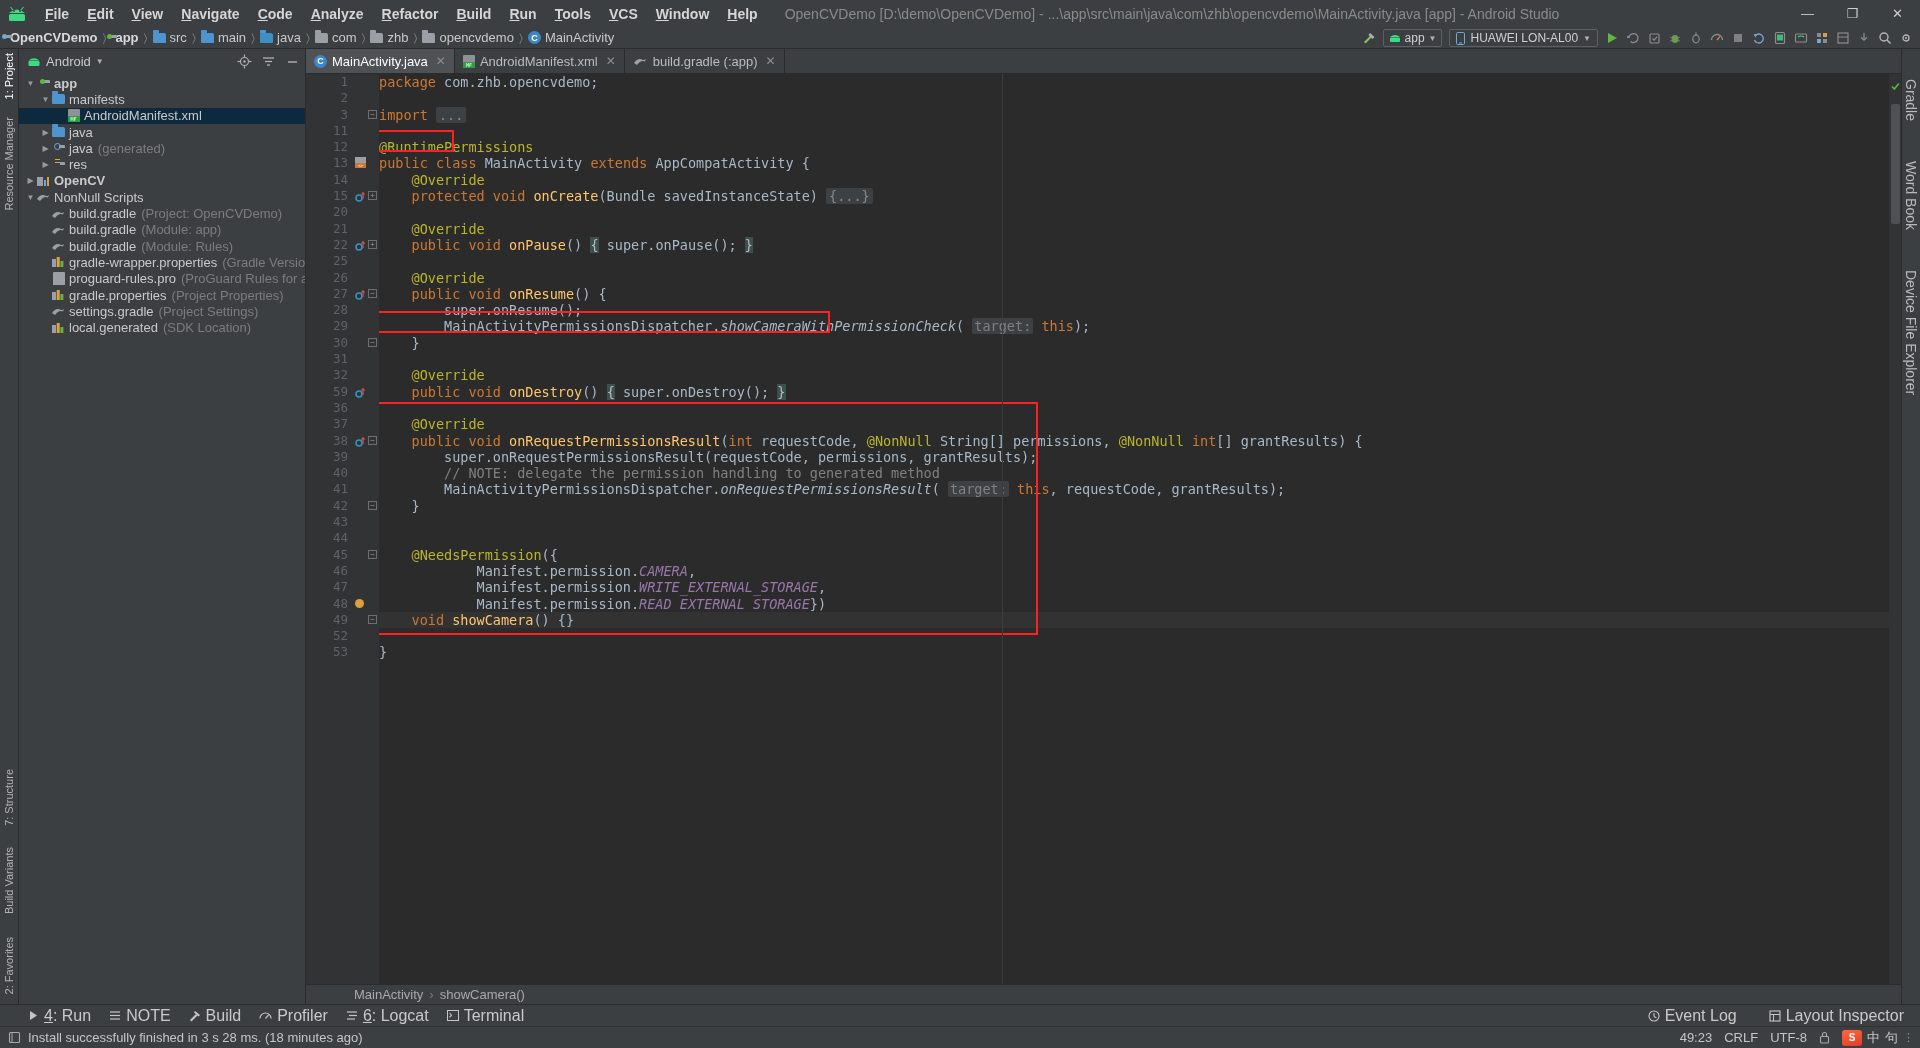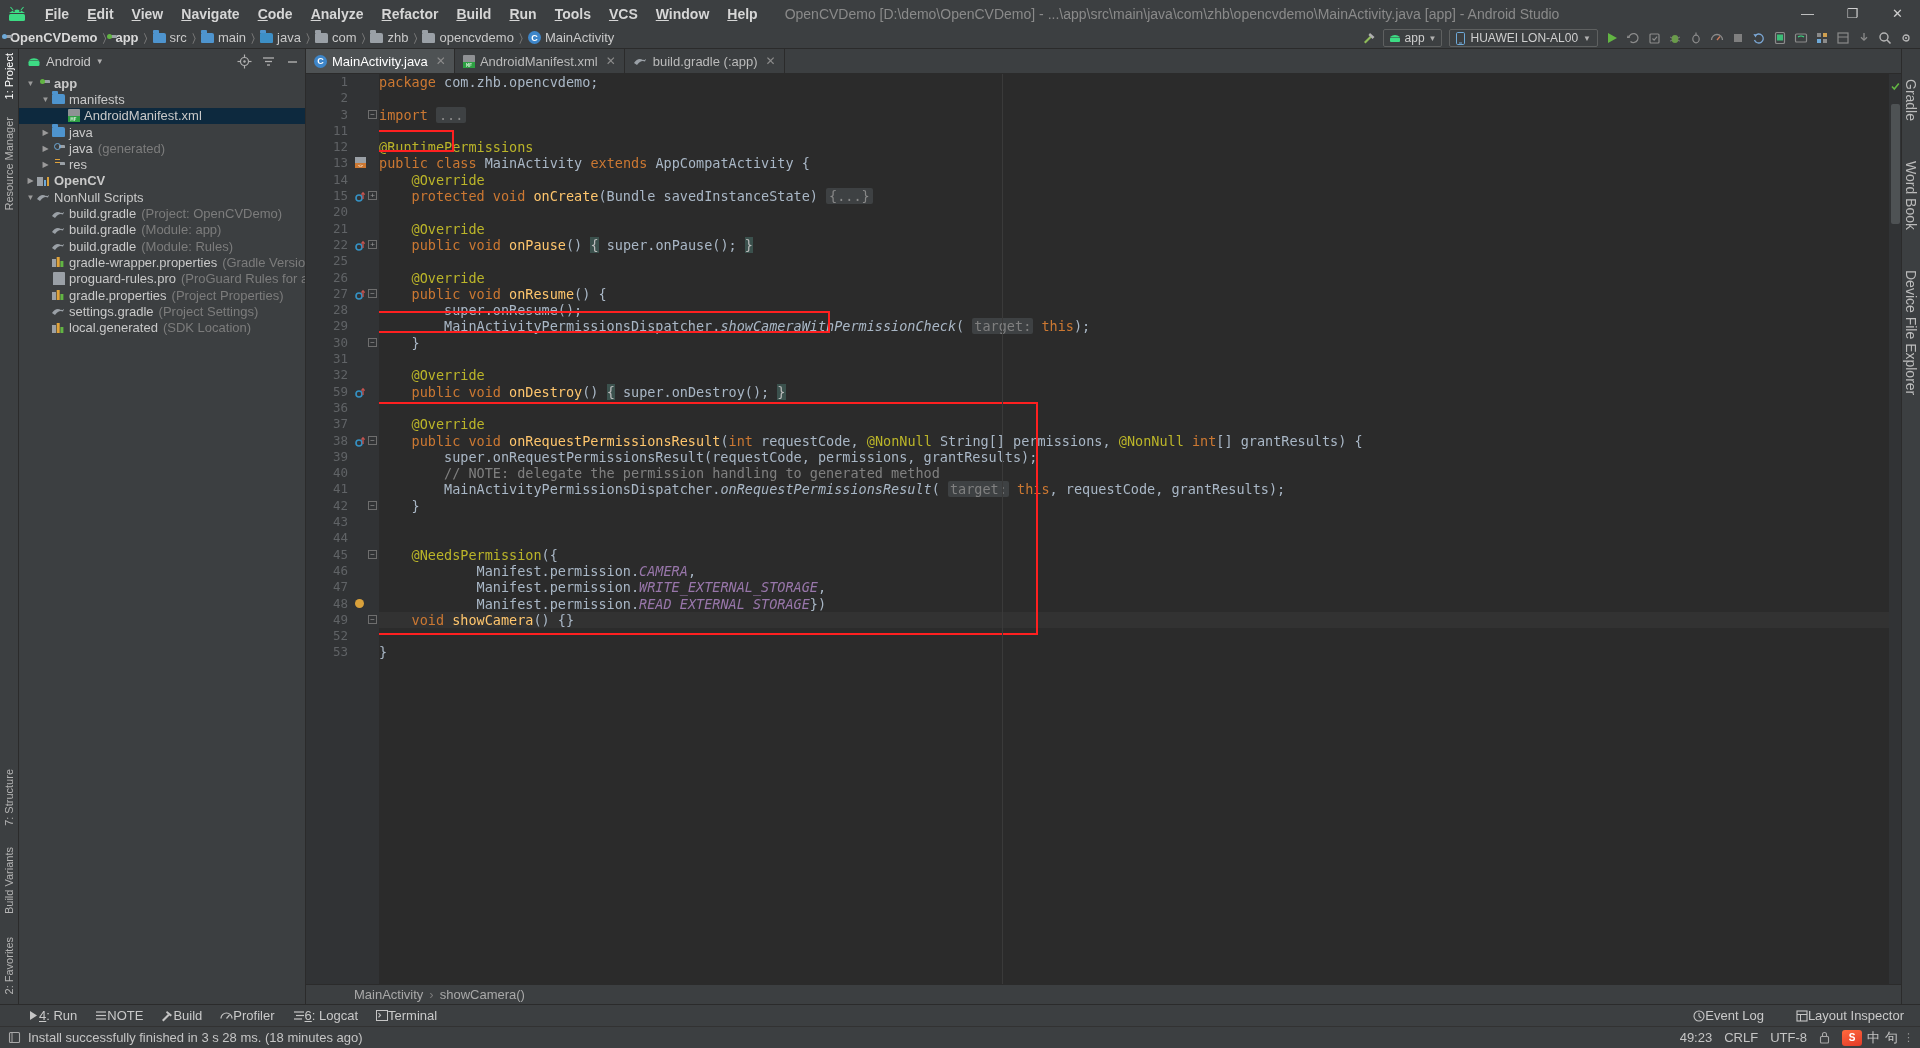--- a/index.html
+++ b/index.html
@@ -163,21 +163,21 @@
     padding-left:48px; font-size:13px; color:#a9a9a9; gap:6px;
     border-top:1px solid #2b2b2b;
   }
   .edcrumb .sep{ color:#7a7a7a; }
 
   
   .toolrow{
     height:22px; flex:0 0 22px; background:#3c3f41; display:flex; align-items:center;
     gap:2px; padding-left:20px; border-top:1px solid #2b2b2b; position:relative;
   }
-  .twbtn{ display:flex;align-items:center;padding:2px 8px; font-size:13px; color:#c9c9c9;}
+  .twbtn{ display:flex;align-items:center;gap:5px; padding:2px 8px; font-size:16px; color:#c9c9c9;}
   .twbtn u{ text-decoration:underline; }
   .toolrow-right{ position:absolute; right:8px; display:flex; align-items:center; gap:16px; }
 
   .statusbar{
     height:22px; flex:0 0 22px; background:#3c3f41; display:flex; align-items:center;
     padding-left:8px; font-size:13px; color:#c5c5c5; position:relative; gap:7px;
     border-top:1px solid #323232;
   }
   .status-right{ position:absolute; right:6px; display:flex; align-items:center; gap:12px; font-size:13px;}
   .ime{ display:flex;align-items:center;gap:5px;}

